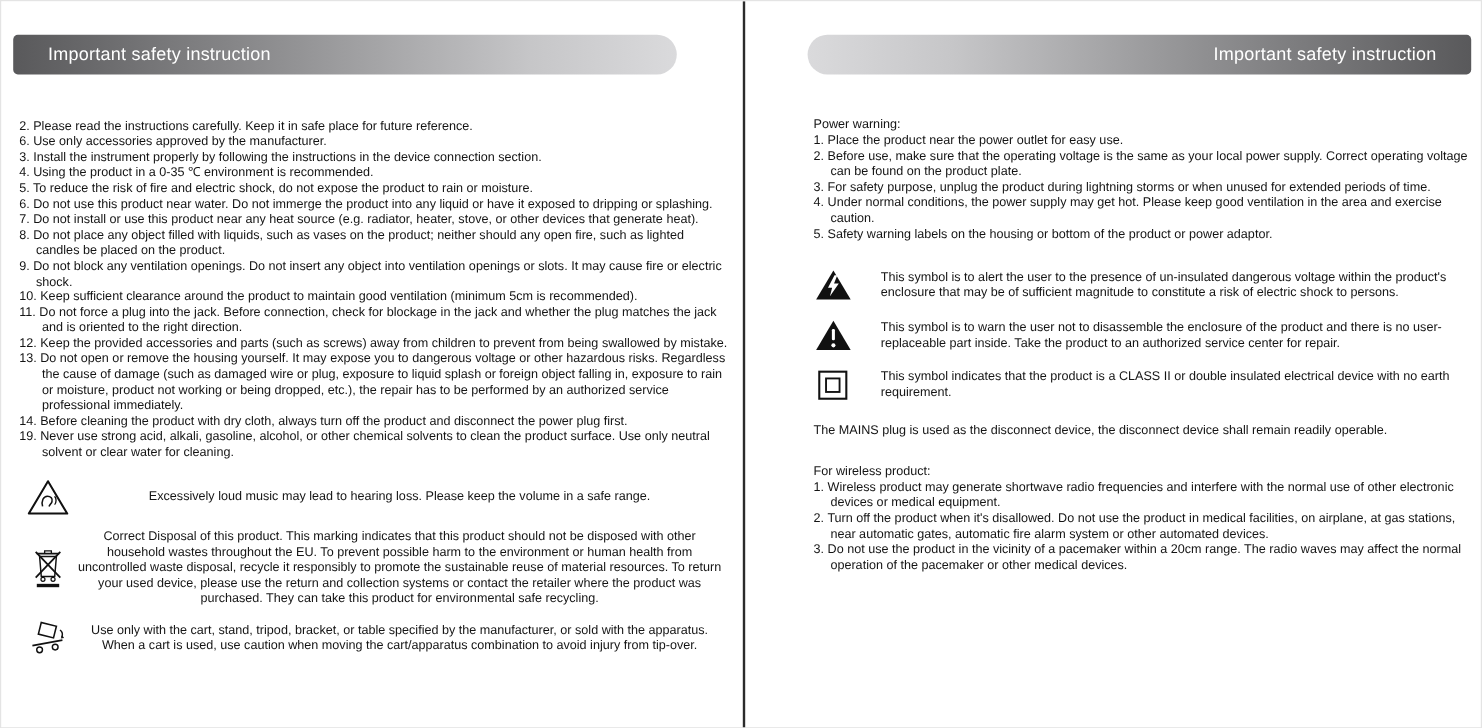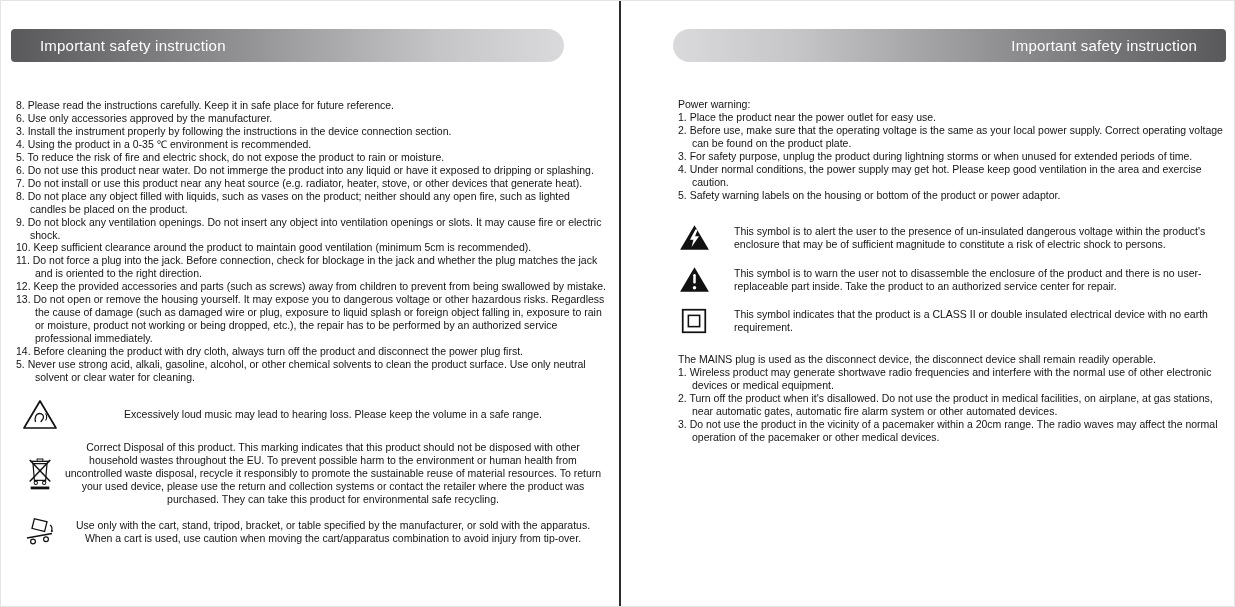--- a/index.html
+++ b/index.html
@@ -53,35 +53,35 @@
 <body>
 
 <div class="sheet">
 
   <div class="page page-left">
     <div class="banner banner-left">
       <span>Important safety instruction</span>
     </div>
 
     <div class="left-body">
-      <div class="hang1">8. Please read the instructions carefully. Keep it in safe place for future reference.</div>
+      <div class="hang1">2. Please read the instructions carefully. Keep it in safe place for future reference.</div>
       <div class="hang1">6. Use only accessories approved by the manufacturer.</div>
       <div class="hang1">3. Install the instrument properly by following the instructions in the device connection section.</div>
       <div class="hang1">4. Using the product in a 0-35 ℃  environment is recommended.</div>
       <div class="hang1">5. To reduce the risk of fire and electric shock, do not expose the product to rain or moisture.</div>
       <div class="hang1">6. Do not use this product near water. Do not immerge the product into any liquid or have it exposed to dripping or splashing.</div>
       <div class="hang1">7. Do not install or use this product near any heat source (e.g. radiator, heater, stove, or other devices that generate heat).</div>
       <div class="hang1">8. Do not place any object filled with liquids, such as vases on the product; neither should any open fire, such as lighted candles be placed on the product.</div>
       <div class="hang1">9. Do not block any ventilation openings. Do not insert any object into ventilation openings or slots. It may cause fire or electric shock.</div>
       <div class="hang2">10. Keep sufficient clearance around the product to maintain good ventilation (minimum 5cm is recommended).</div>
       <div class="hang2">11. Do not force a plug into the jack. Before connection, check for blockage in the jack and whether the plug matches the jack and is oriented to the right direction.</div>
       <div class="hang2">12. Keep the provided accessories and parts (such as screws) away from children to prevent from being swallowed by mistake.</div>
       <div class="hang2">13. Do not open or remove the housing yourself. It may expose you to dangerous voltage or other hazardous risks. Regardless the cause of damage (such as damaged wire or plug, exposure to liquid splash or foreign object falling in, exposure to rain or moisture, product not working or being dropped, etc.), the repair has to be performed by an authorized service professional immediately.</div>
       <div class="hang2">14. Before cleaning the product with dry cloth, always turn off the product and disconnect the power plug first.</div>
-      <div class="hang2">5. Never use strong acid, alkali, gasoline, alcohol, or other chemical solvents to clean the product surface. Use only neutral solvent or clear water for cleaning.</div>
+      <div class="hang2">19. Never use strong acid, alkali, gasoline, alcohol, or other chemical solvents to clean the product surface. Use only neutral solvent or clear water for cleaning.</div>
 
       <div class="notices">
 
         <div class="notice">
           <span class="notice-icon">
             <svg width="36" height="31" viewBox="0 0 36 31">
               <path d="M18 2 L34 29 L2 29 Z" fill="none" stroke="#111" stroke-width="1.7" stroke-linejoin="round"></path>
               <path d="M13.5 23c-1.2-4.5.6-8.5 4-8.5 2.8 0 4.6 2 3.8 4.6-.5 1.7-2 2.2-2.4 4" fill="none" stroke="#111" stroke-width="1.3"></path>
               <path d="M23.5 14.5c1.6 1.8 1.6 5.2 0 7" fill="none" stroke="#111" stroke-width="1.1"></path>
             </svg>
@@ -171,20 +171,21 @@
               <rect x="8.5" y="8.5" width="13" height="13" fill="none" stroke="#111" stroke-width="1.8"></rect>
             </svg>
           </span>
           <p>This symbol indicates that the product is a CLASS II or double insulated electrical device with no earth requirement.</p>
         </div>
 
       </div>
 
       <div class="mains">The MAINS plug is used as the disconnect device,  the disconnect device shall remain readily operable.</div>
 
+      <div class="wireless-title">For wireless product:</div>
       <div>
         <div class="hang1">1. Wireless product may generate shortwave radio frequencies and interfere with the normal use of other electronic devices or medical equipment.</div>
         <div class="hang1">2. Turn off the product when it's disallowed. Do not use the product in medical facilities, on airplane, at gas stations, near automatic gates, automatic fire alarm system or other automated devices.</div>
         <div class="hang1">3. Do not use the product in the vicinity of a pacemaker within a 20cm range. The radio waves may affect the normal operation of the pacemaker or other medical devices.</div>
       </div>
     </div>
   </div>
 
 </div>
 

